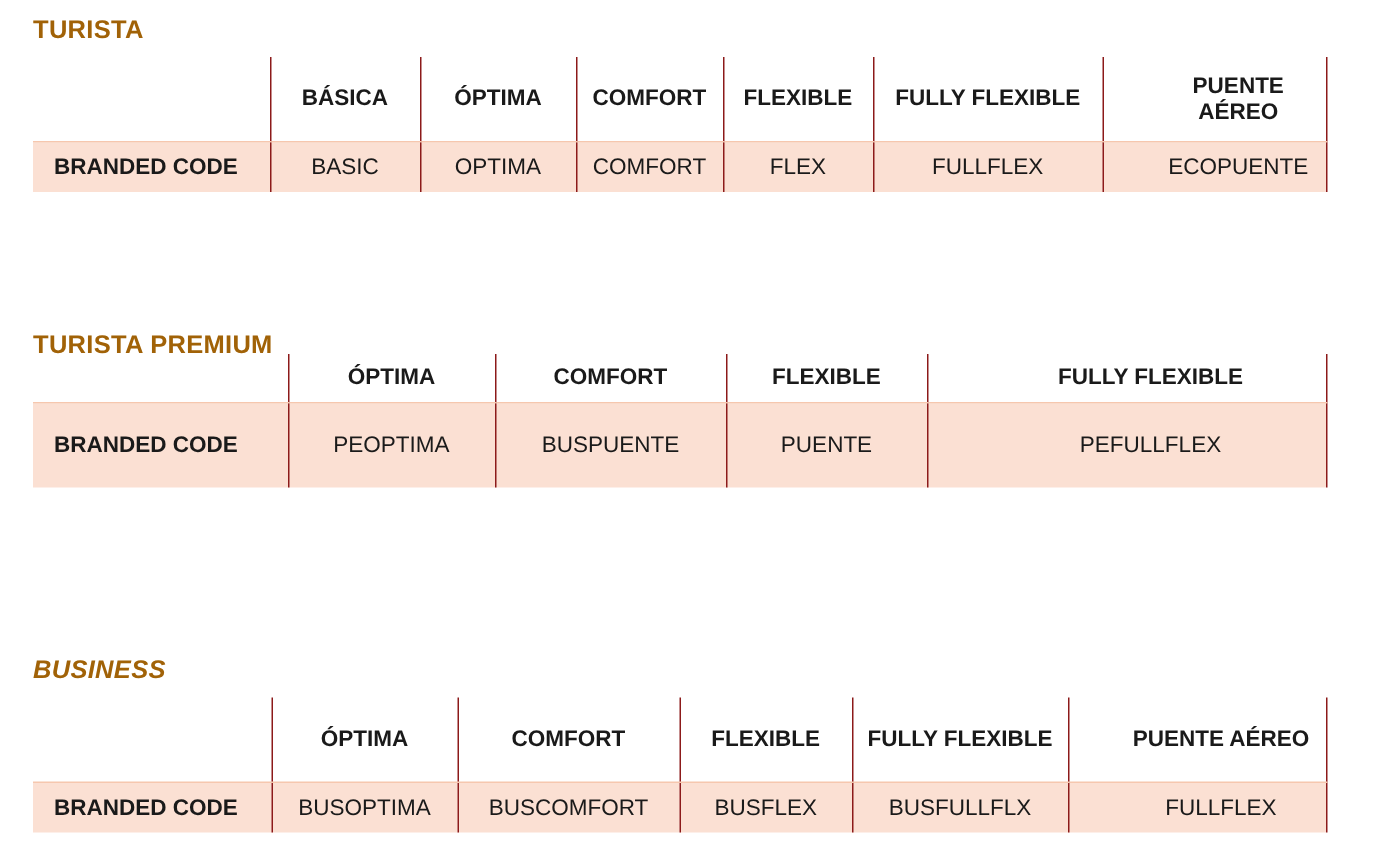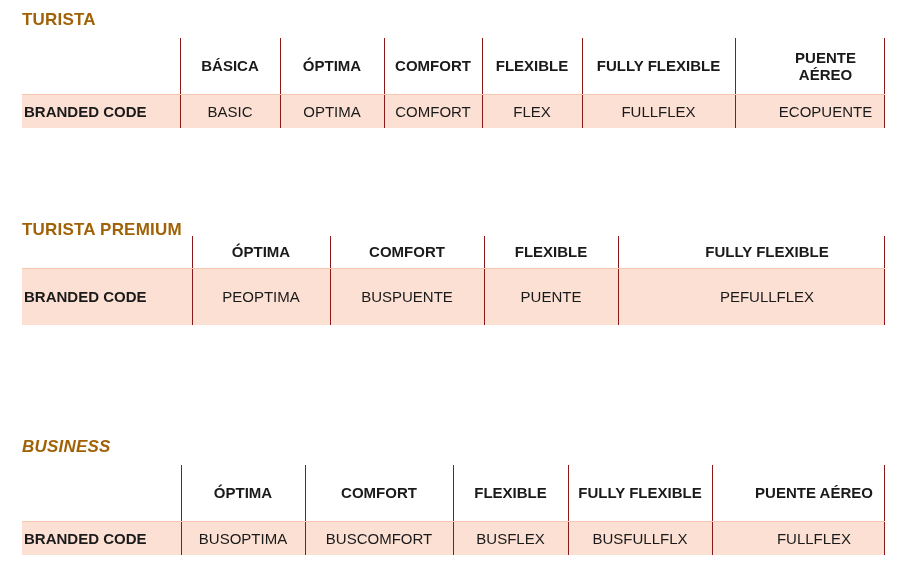--- a/index.html
+++ b/index.html
@@ -65,21 +65,21 @@
   }
 
   
   .tbl tr.data td {
     background: #FBE0D3;
     font-weight: normal;
   }
   .tbl tr.data td.label-cell {
     font-weight: bold;
     text-align: left;
-    padding-left: 2px;
+    padding-left: 14px;
     border-left: none;
     border-right: 1.5px solid #8C1A1A;
   }
 
   .tbl td.last-col {
     border-right: 1.5px solid #8C1A1A;
     padding-left: 36px;
   }
 
   

